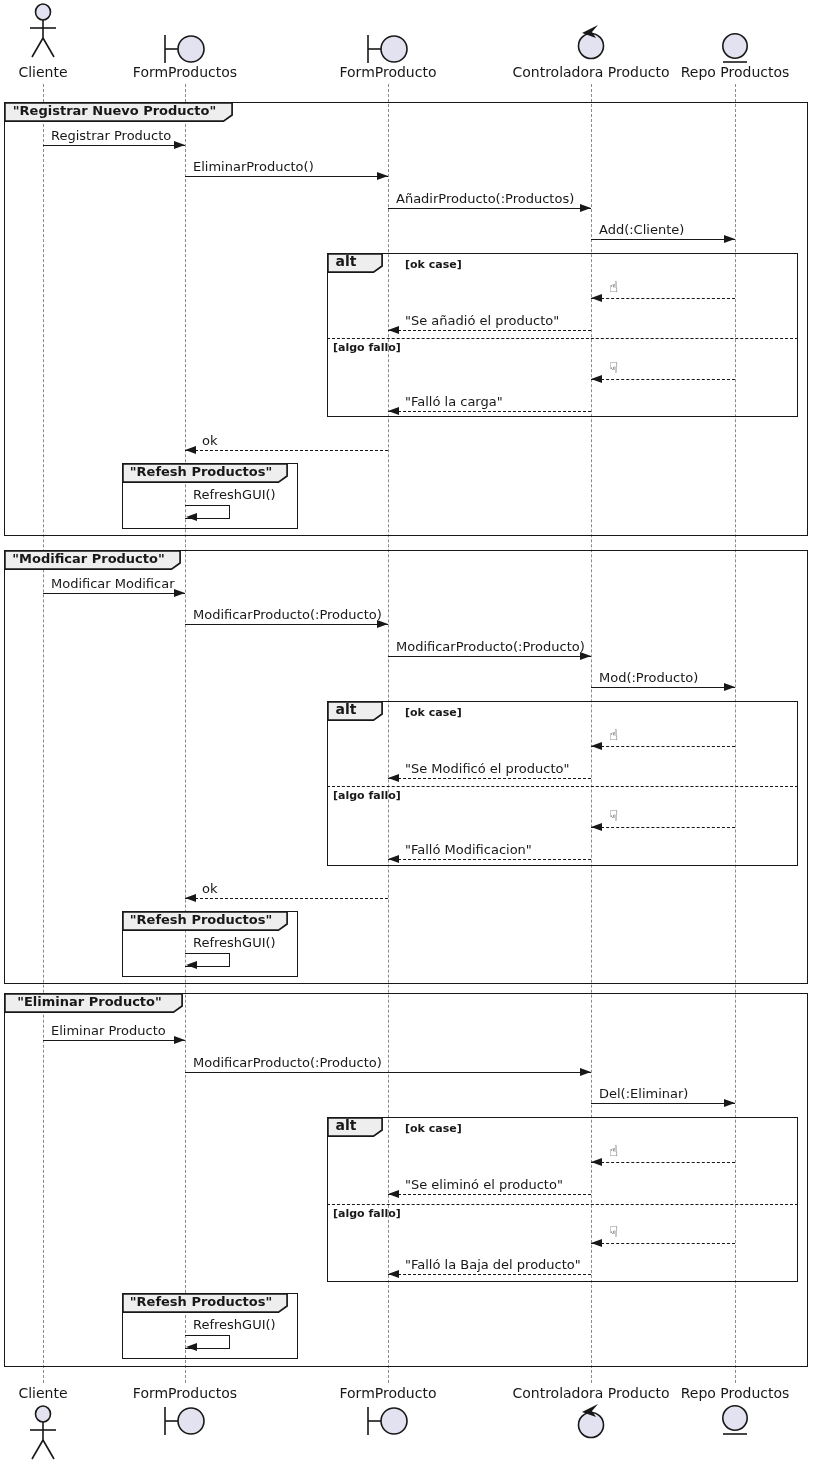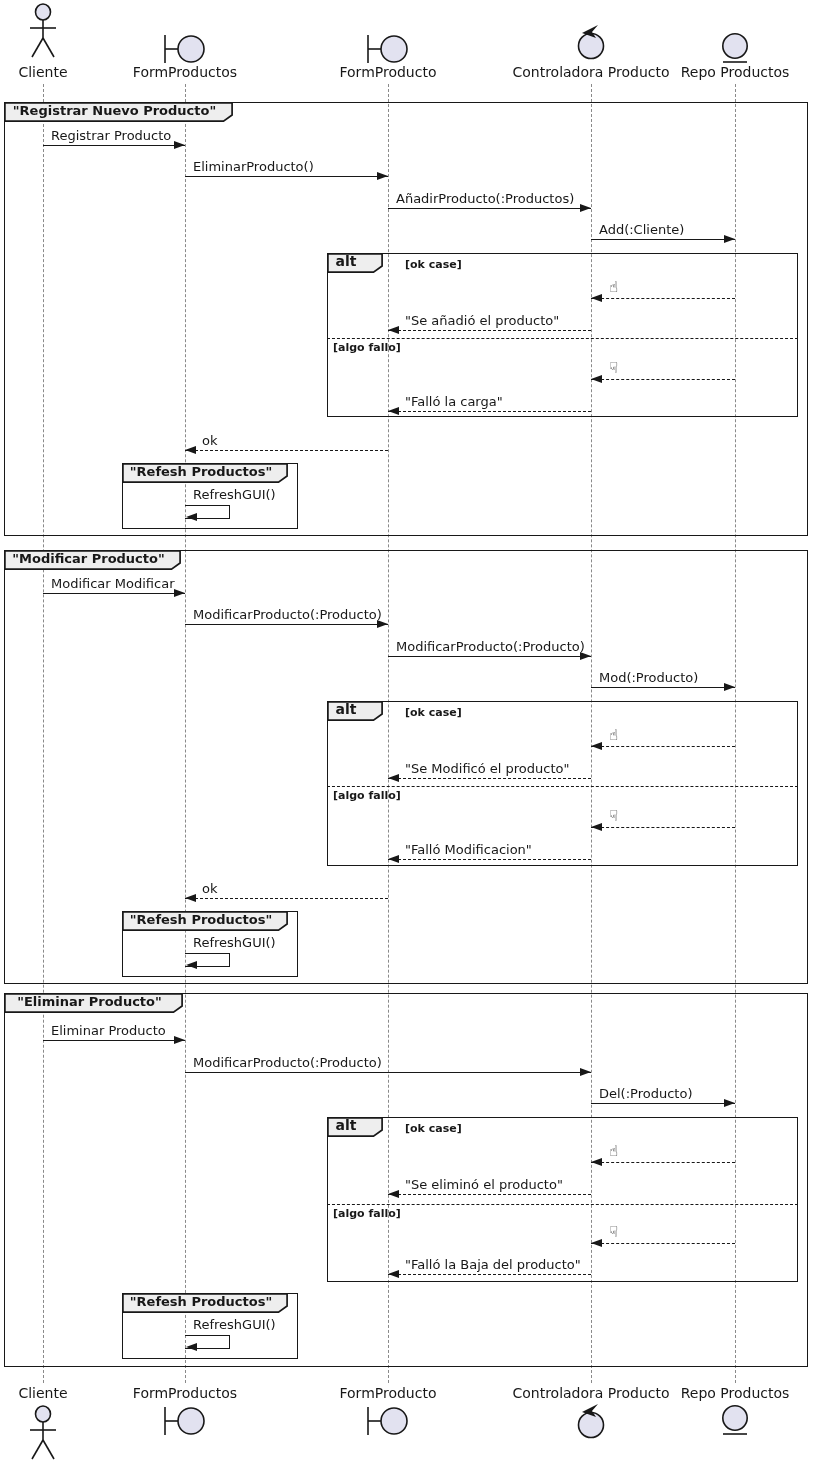--- a/index.html
+++ b/index.html
@@ -243,21 +243,21 @@
     <div class="divider" style="left: 327px; top: 1204px; width: 471px;"></div>
     <div class="guard" style="left: 333px; top: 1207px;">[algo fallo]</div>
     <div class="msg-line solid" style="left: 43px; top: 1040px; width: 142px;"></div>
     <div class="head right" style="left: 174px; top: 1036px;"></div>
     <div class="msg-label" style="left: 51px; top: 1023px;">Eliminar Producto</div>
     <div class="msg-line solid" style="left: 185px; top: 1072px; width: 406px;"></div>
     <div class="head right" style="left: 580px; top: 1068px;"></div>
     <div class="msg-label" style="left: 193px; top: 1055px;">ModificarProducto(:Producto)</div>
     <div class="msg-line solid" style="left: 591px; top: 1103px; width: 144px;"></div>
     <div class="head right" style="left: 724px; top: 1099px;"></div>
-    <div class="msg-label" style="left: 599px; top: 1086px;">Del(:Producto)</div>
+    <div class="msg-label" style="left: 599px; top: 1086px;">Del(:Eliminar)</div>
     <div class="msg-line dashed" style="left: 591px; top: 1162px; width: 144px;"></div>
     <div class="head left" style="left: 591px; top: 1158px;"></div>
     <div class="icon-label" style="left: 609px; top: 1142px;">☝</div>
     <div class="msg-line dashed" style="left: 388px; top: 1194px; width: 203px;"></div>
     <div class="head left" style="left: 388px; top: 1190px;"></div>
     <div class="msg-label" style="left: 405px; top: 1177px;">"Se eliminó el producto"</div>
     <div class="msg-line dashed" style="left: 591px; top: 1243px; width: 144px;"></div>
     <div class="head left" style="left: 591px; top: 1239px;"></div>
     <div class="icon-label" style="left: 609px; top: 1223px;">☟</div>
     <div class="msg-line dashed" style="left: 388px; top: 1274px; width: 203px;"></div>

